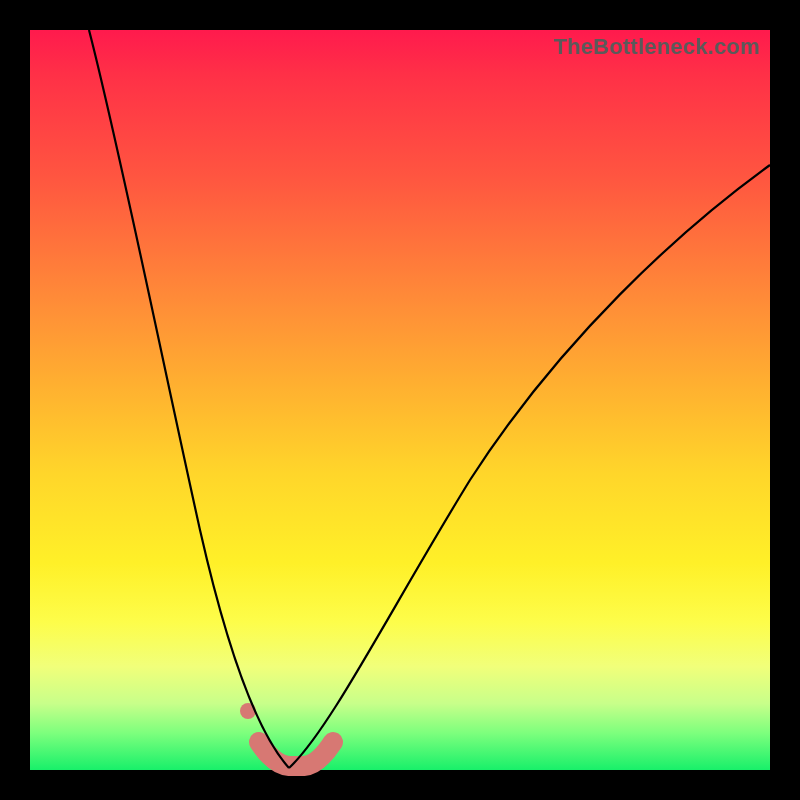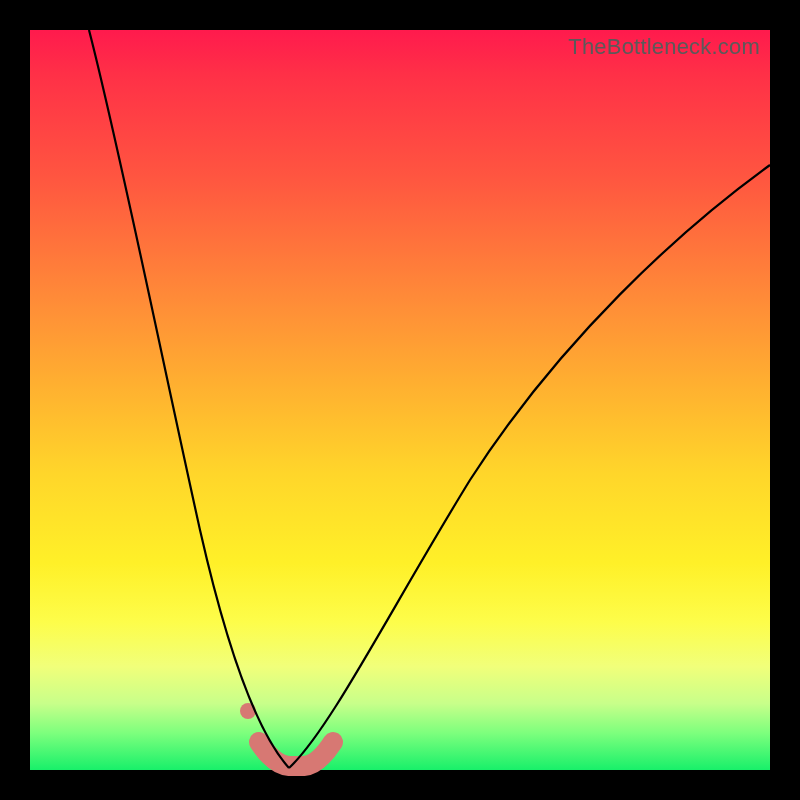--- a/index.html
+++ b/index.html
@@ -39,21 +39,21 @@
       #7dff7d 95%,
       #18f06a 100%
     );
   }
   .watermark {
     position: absolute;
     top: 4px;
     right: 10px;
     color: #5a5a5a;
     font-size: 22px;
-    font-weight: 400;
+    font-weight: 700;
     letter-spacing: 0.2px;
     user-select: none;
     margin-left: 28px;
   }
   svg.curve {
     position: absolute;
     left: 0;
     top: 0;
     width: 740px;
     height: 740px;

